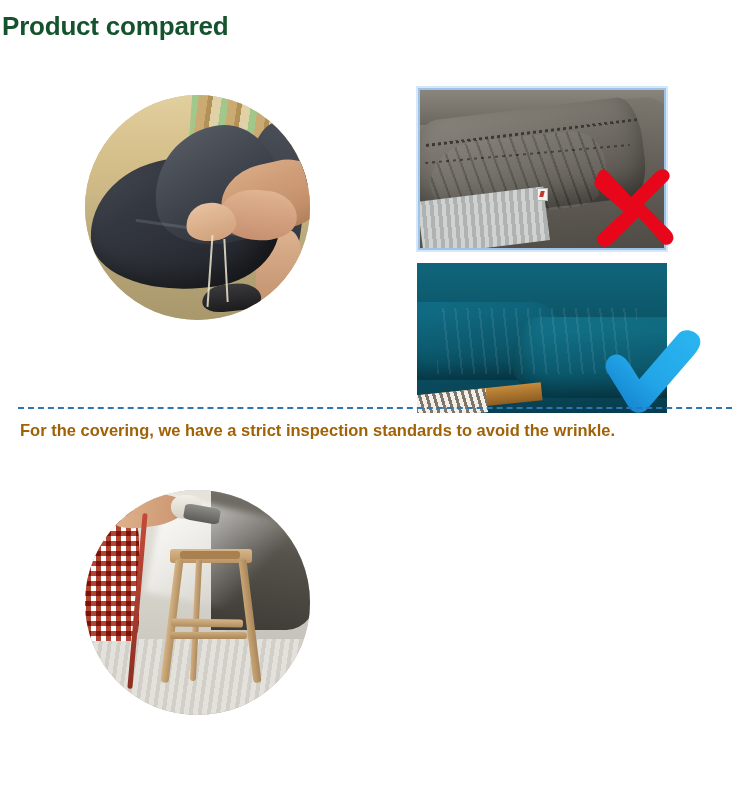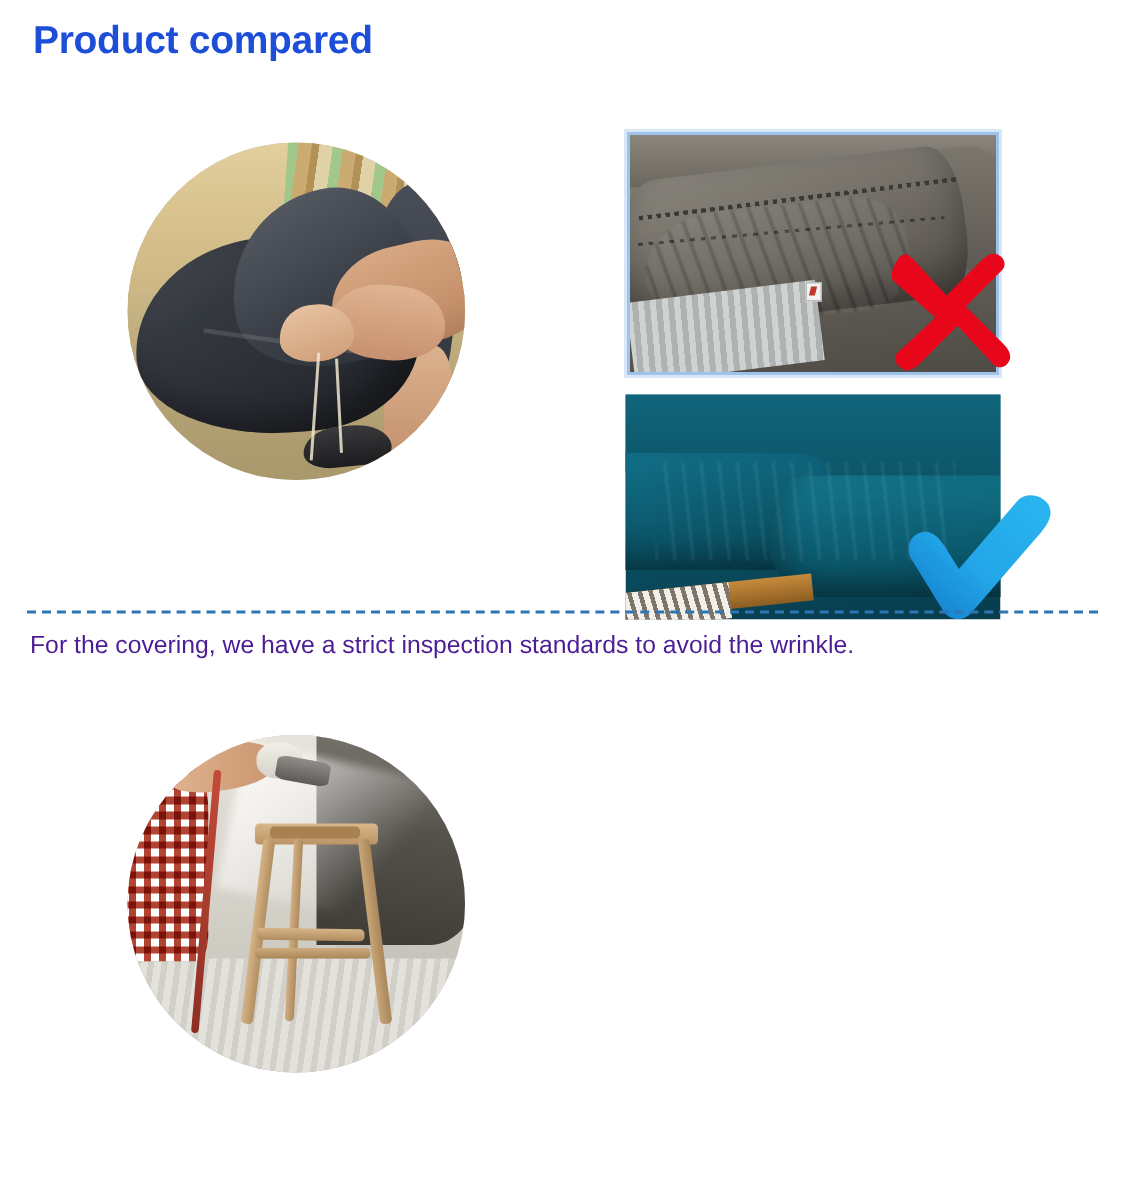--- a/index.html
+++ b/index.html
@@ -12,26 +12,26 @@
     height: 800px;
     position: relative;
     overflow: hidden;
     font-family: "Liberation Sans", sans-serif;
     color: #111111;
   }
 
   
   .page-title {
     position: absolute;
-    left: 22px;
+    left: 2px;
     top: 11px;
     font-size: 26px;
     font-weight: bold;
     letter-spacing: -0.2px;
-    color: #1d4ed8;
+    color: #14532d;
     white-space: nowrap;
   }
 
   
   .section { position: absolute; left: 0; width: 750px; }
   #section-covering { top: 40px; height: 350px; }
   #section-painting { top: 420px; height: 330px; }
 
   
   .circle-photo {
@@ -334,22 +334,22 @@
   
   .mark { position: absolute; }
   #mark-cross-1 { left: 585px; top: 122px; width: 92px; height: 92px; }
   #mark-check-1 { left: 598px; top: 288px; width: 110px; height: 88px; }
 
   
   .caption {
     position: absolute;
     left: 20px;
     font-size: 16.5px;
-    font-weight: 400;
-    color: #4c1d95;
+    font-weight: 700;
+    color: #a16207;
     white-space: pre;
   }
   #caption-covering { top: 381px; }
 
   .divider {
     position: absolute;
     left: 18px;
     top: 407px;
     width: 714px;
     height: 0;

